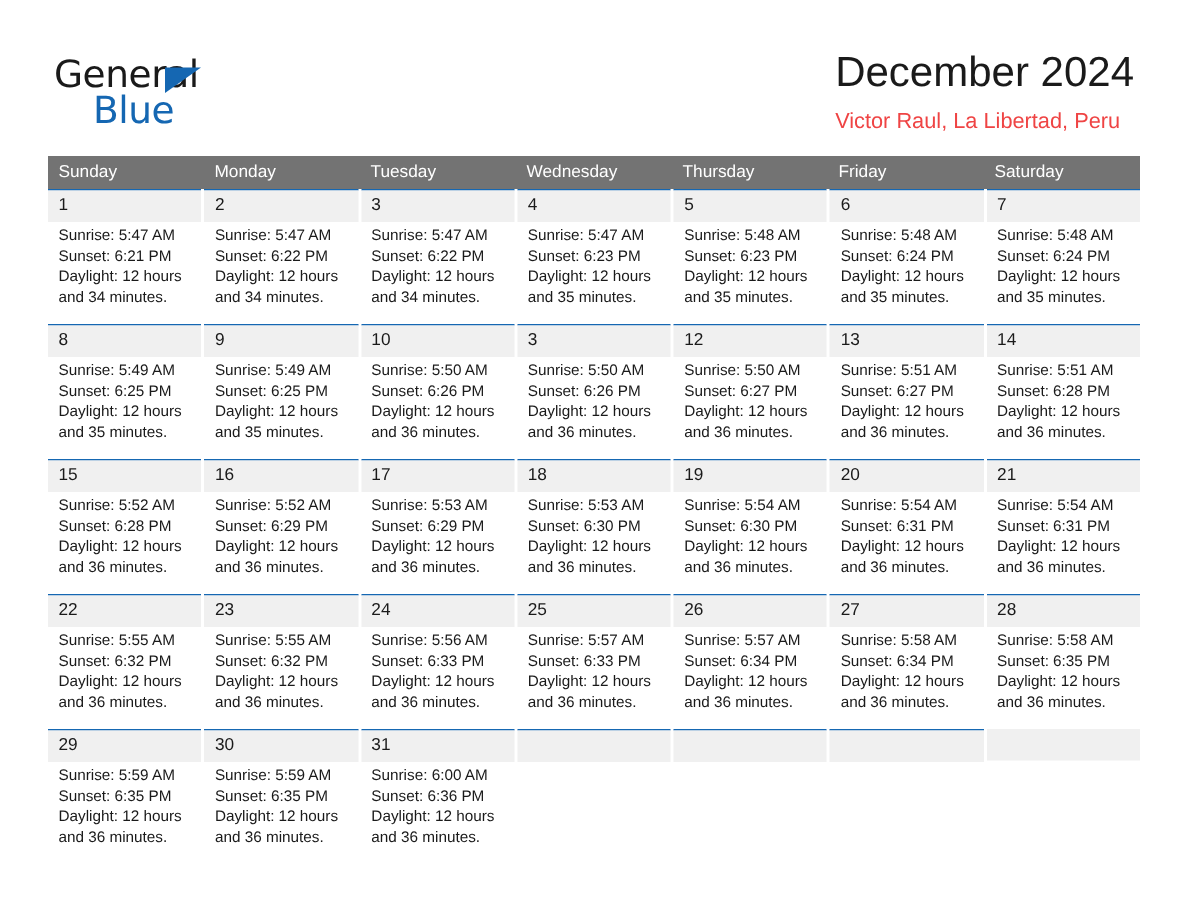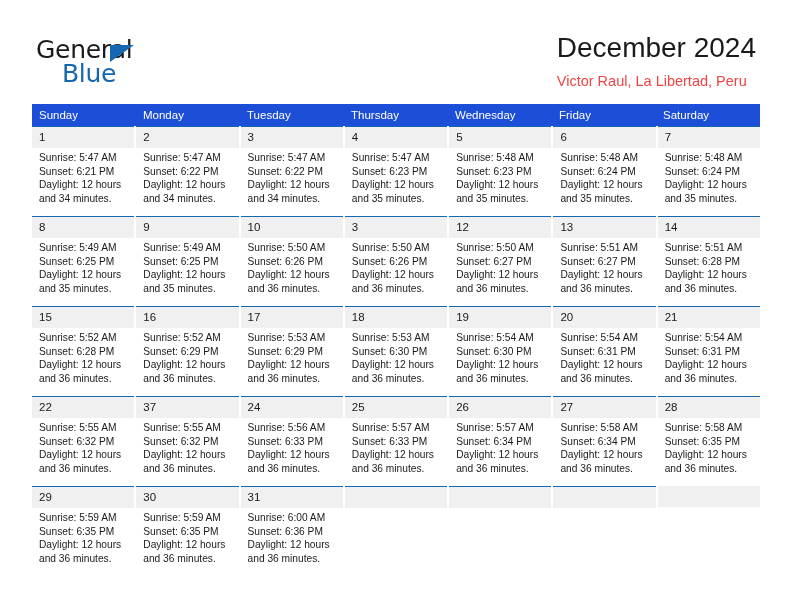--- a/index.html
+++ b/index.html
@@ -93,21 +93,21 @@
   
   .calendar {
     position: absolute;
     left: 32px;
     top: 104px;
     width: 728px;
   }
   .weekdays {
     display: grid;
     grid-template-columns: repeat(7, 1fr);
-    background: #1d4ed8;
+    background: #737373;
     column-gap: 0;
   }
   .weekday {
     color: #ffffff;
     font-size: 11.5px;
     line-height: 20px;
     padding: 1px 0 1px 7px;
     box-sizing: border-box;
     white-space: nowrap;
   }
@@ -166,22 +166,22 @@
     </div>
 
   </div>
 
   <div class="calendar">
 
     <div class="weekdays">
       <div class="weekday">Sunday</div>
       <div class="weekday">Monday</div>
       <div class="weekday">Tuesday</div>
+      <div class="weekday">Wednesday</div>
       <div class="weekday">Thursday</div>
-      <div class="weekday">Wednesday</div>
       <div class="weekday">Friday</div>
       <div class="weekday">Saturday</div>
     </div>
 
     <div class="week" id="w0">
         <div class="cell">
           <div class="daynum">1</div>
           <div class="info">
             <div>Sunrise: 5:47 AM</div>
             <div>Sunset: 6:21 PM</div>
@@ -378,21 +378,21 @@
         <div class="cell">
           <div class="daynum">22</div>
           <div class="info">
             <div>Sunrise: 5:55 AM</div>
             <div>Sunset: 6:32 PM</div>
             <div>Daylight: 12 hours</div>
             <div>and 36 minutes.</div>
           </div>
         </div>
         <div class="cell">
-          <div class="daynum">37</div>
+          <div class="daynum">23</div>
           <div class="info">
             <div>Sunrise: 5:55 AM</div>
             <div>Sunset: 6:32 PM</div>
             <div>Daylight: 12 hours</div>
             <div>and 36 minutes.</div>
           </div>
         </div>
         <div class="cell">
           <div class="daynum">24</div>
           <div class="info">

